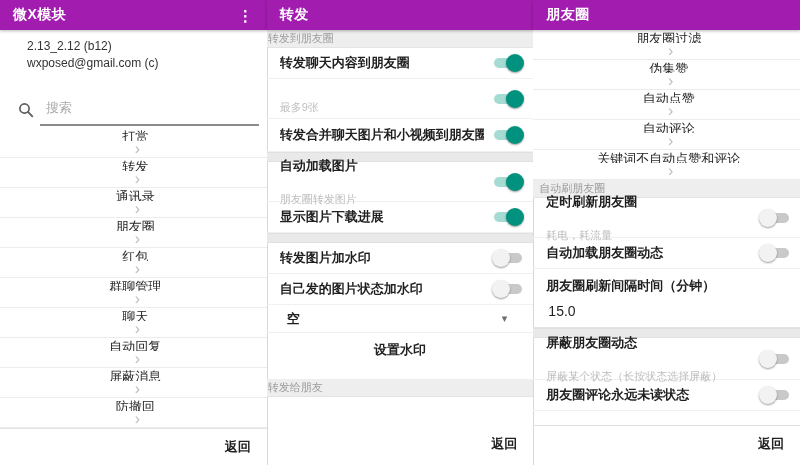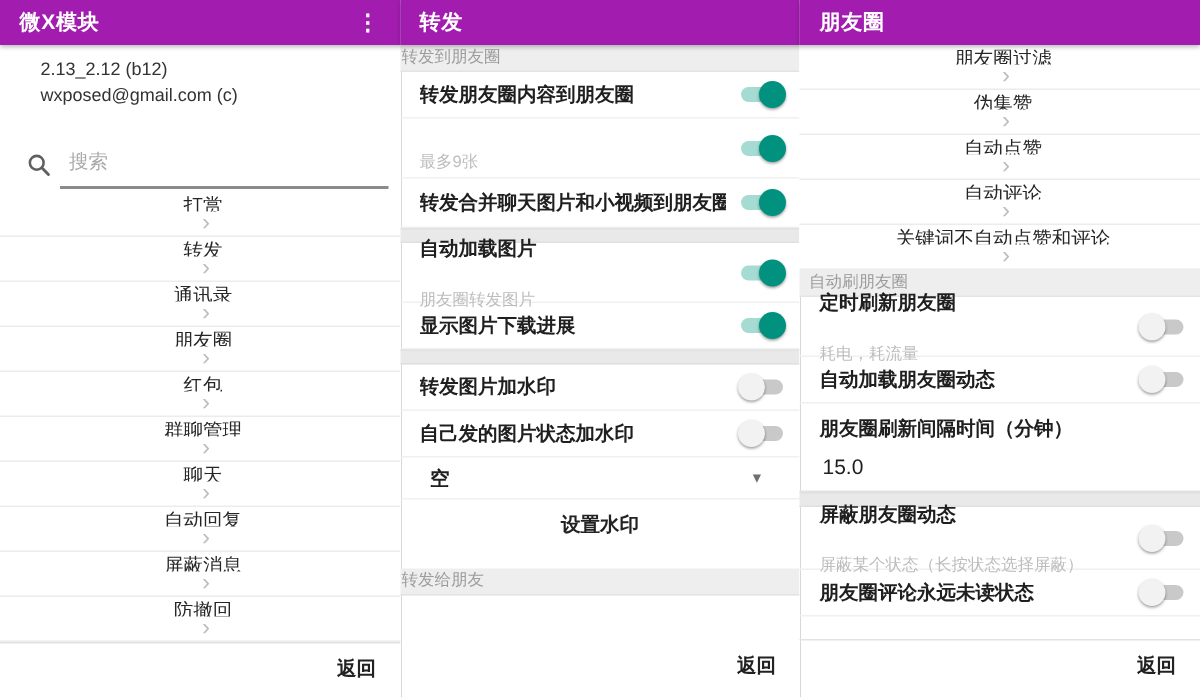--- a/index.html
+++ b/index.html
@@ -140,30 +140,30 @@
 
 <div class="panel">
   <div class="appbar">
     <span class="title">转发</span>
   </div>
 
   <div class="section-header cutleft">
     <span>转发到朋友圈</span>
   </div>
 
-
-  <div class="trow h31">
-    <div class="trow-main">
-        <div class="tlabel">转发朋友圈内容到朋友圈</div>
-      </div>
-    <div class="switch on">
-        <span class="track"></span>
-        <span class="thumb"></span>
-      </div>
-  </div>
+  <div class="trow h31">
+    <div class="trow-main">
+        <div class="tlabel">转发聊天内容到朋友圈</div>
+      </div>
+    <div class="switch on">
+        <span class="track"></span>
+        <span class="thumb"></span>
+      </div>
+  </div>
+
 
   <div class="trow tall">
     <div class="trow-main">
       <div class="tsub">最多9张</div>
     </div>
     <div class="switch on">
         <span class="track"></span>
         <span class="thumb"></span>
       </div>
   </div>

